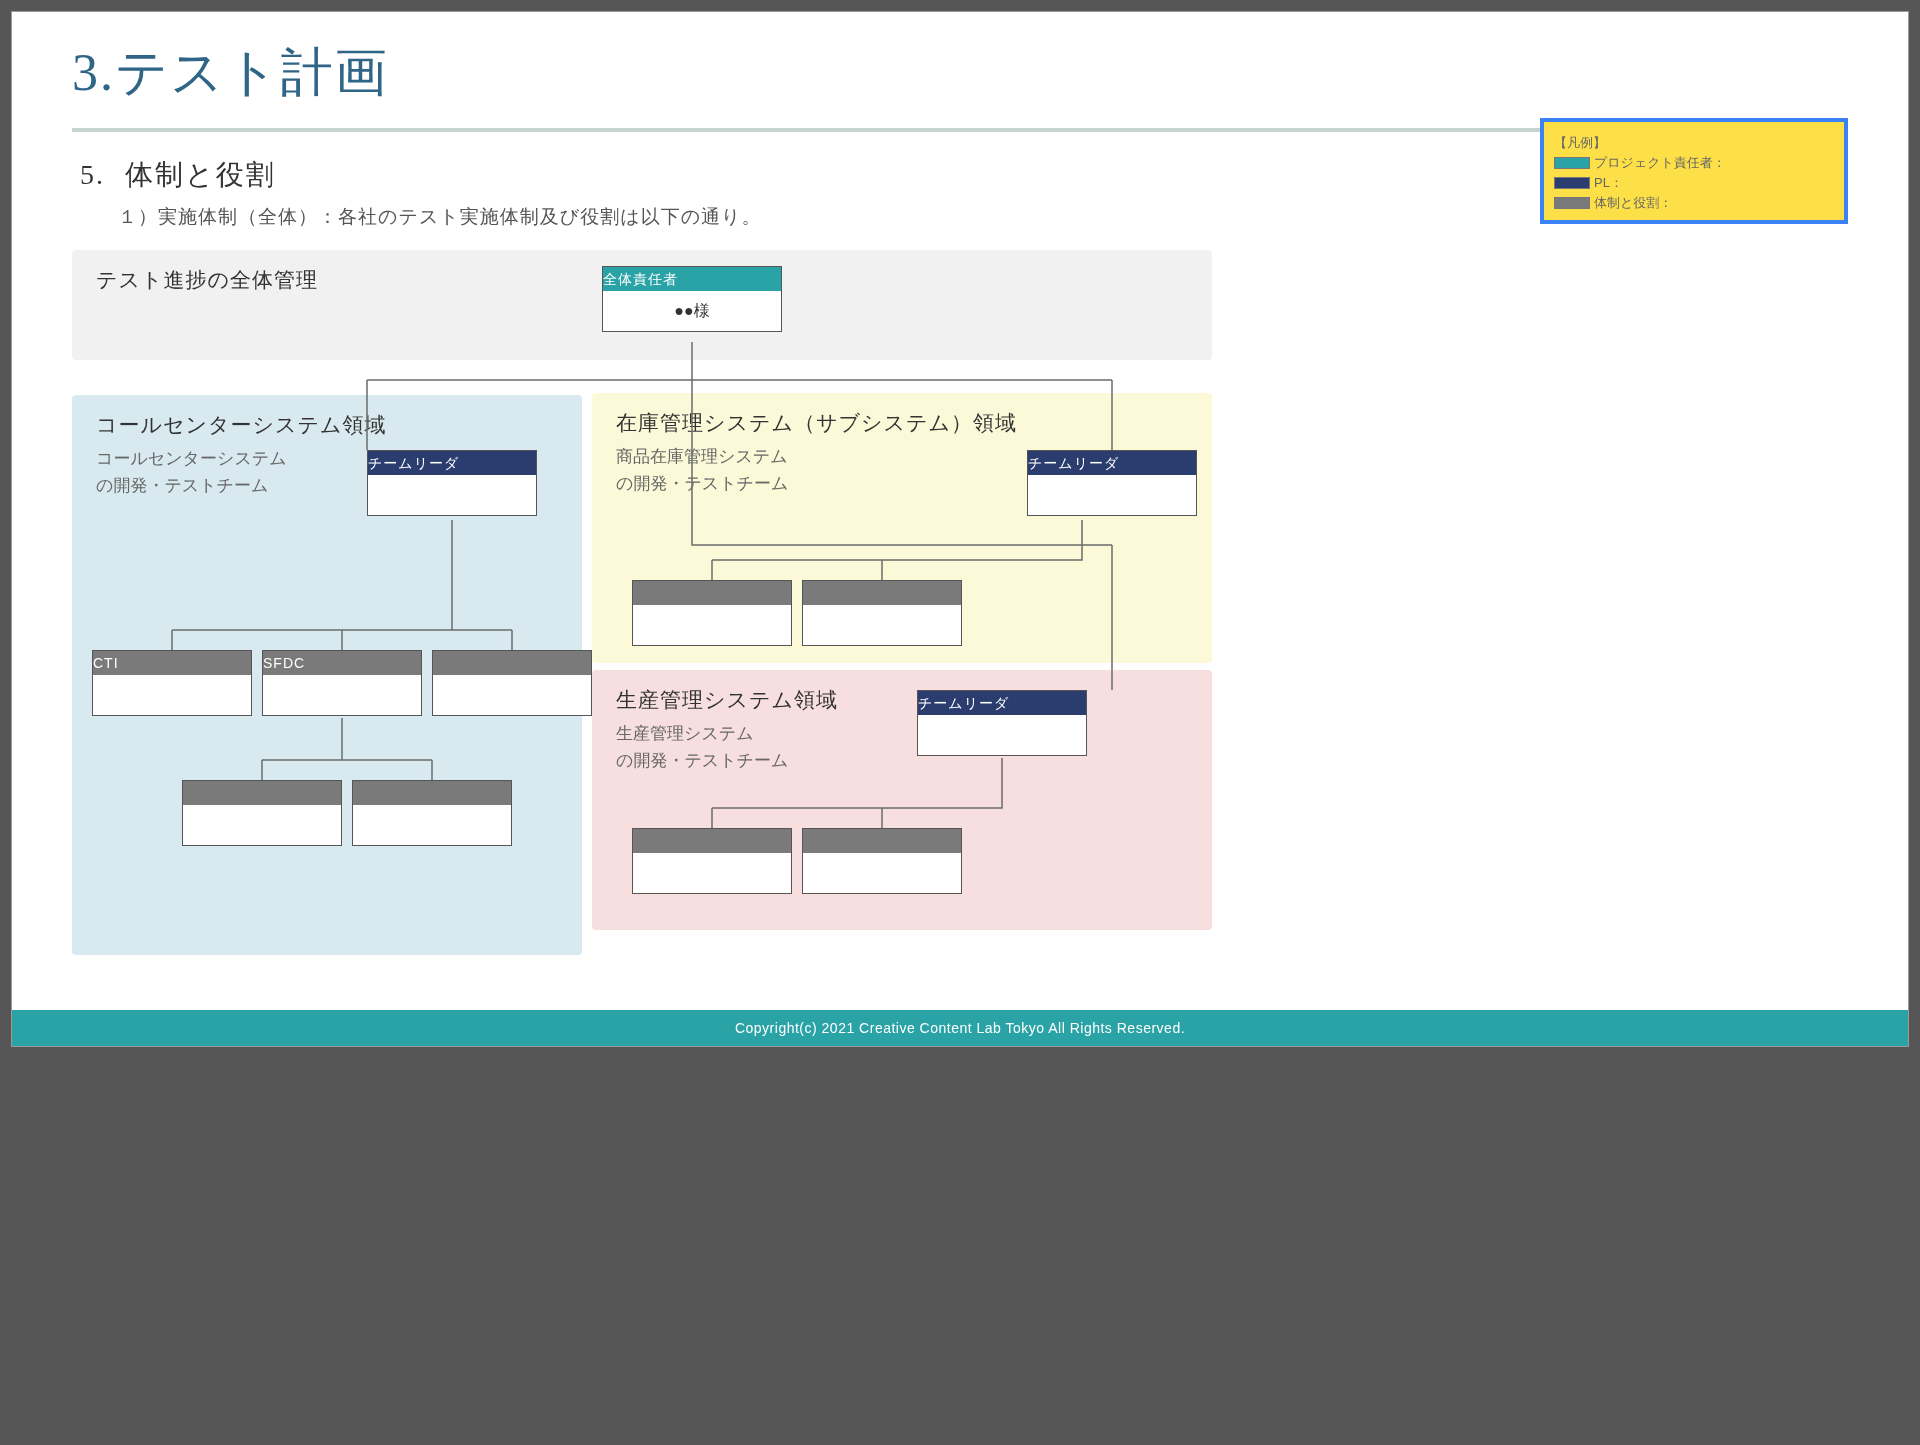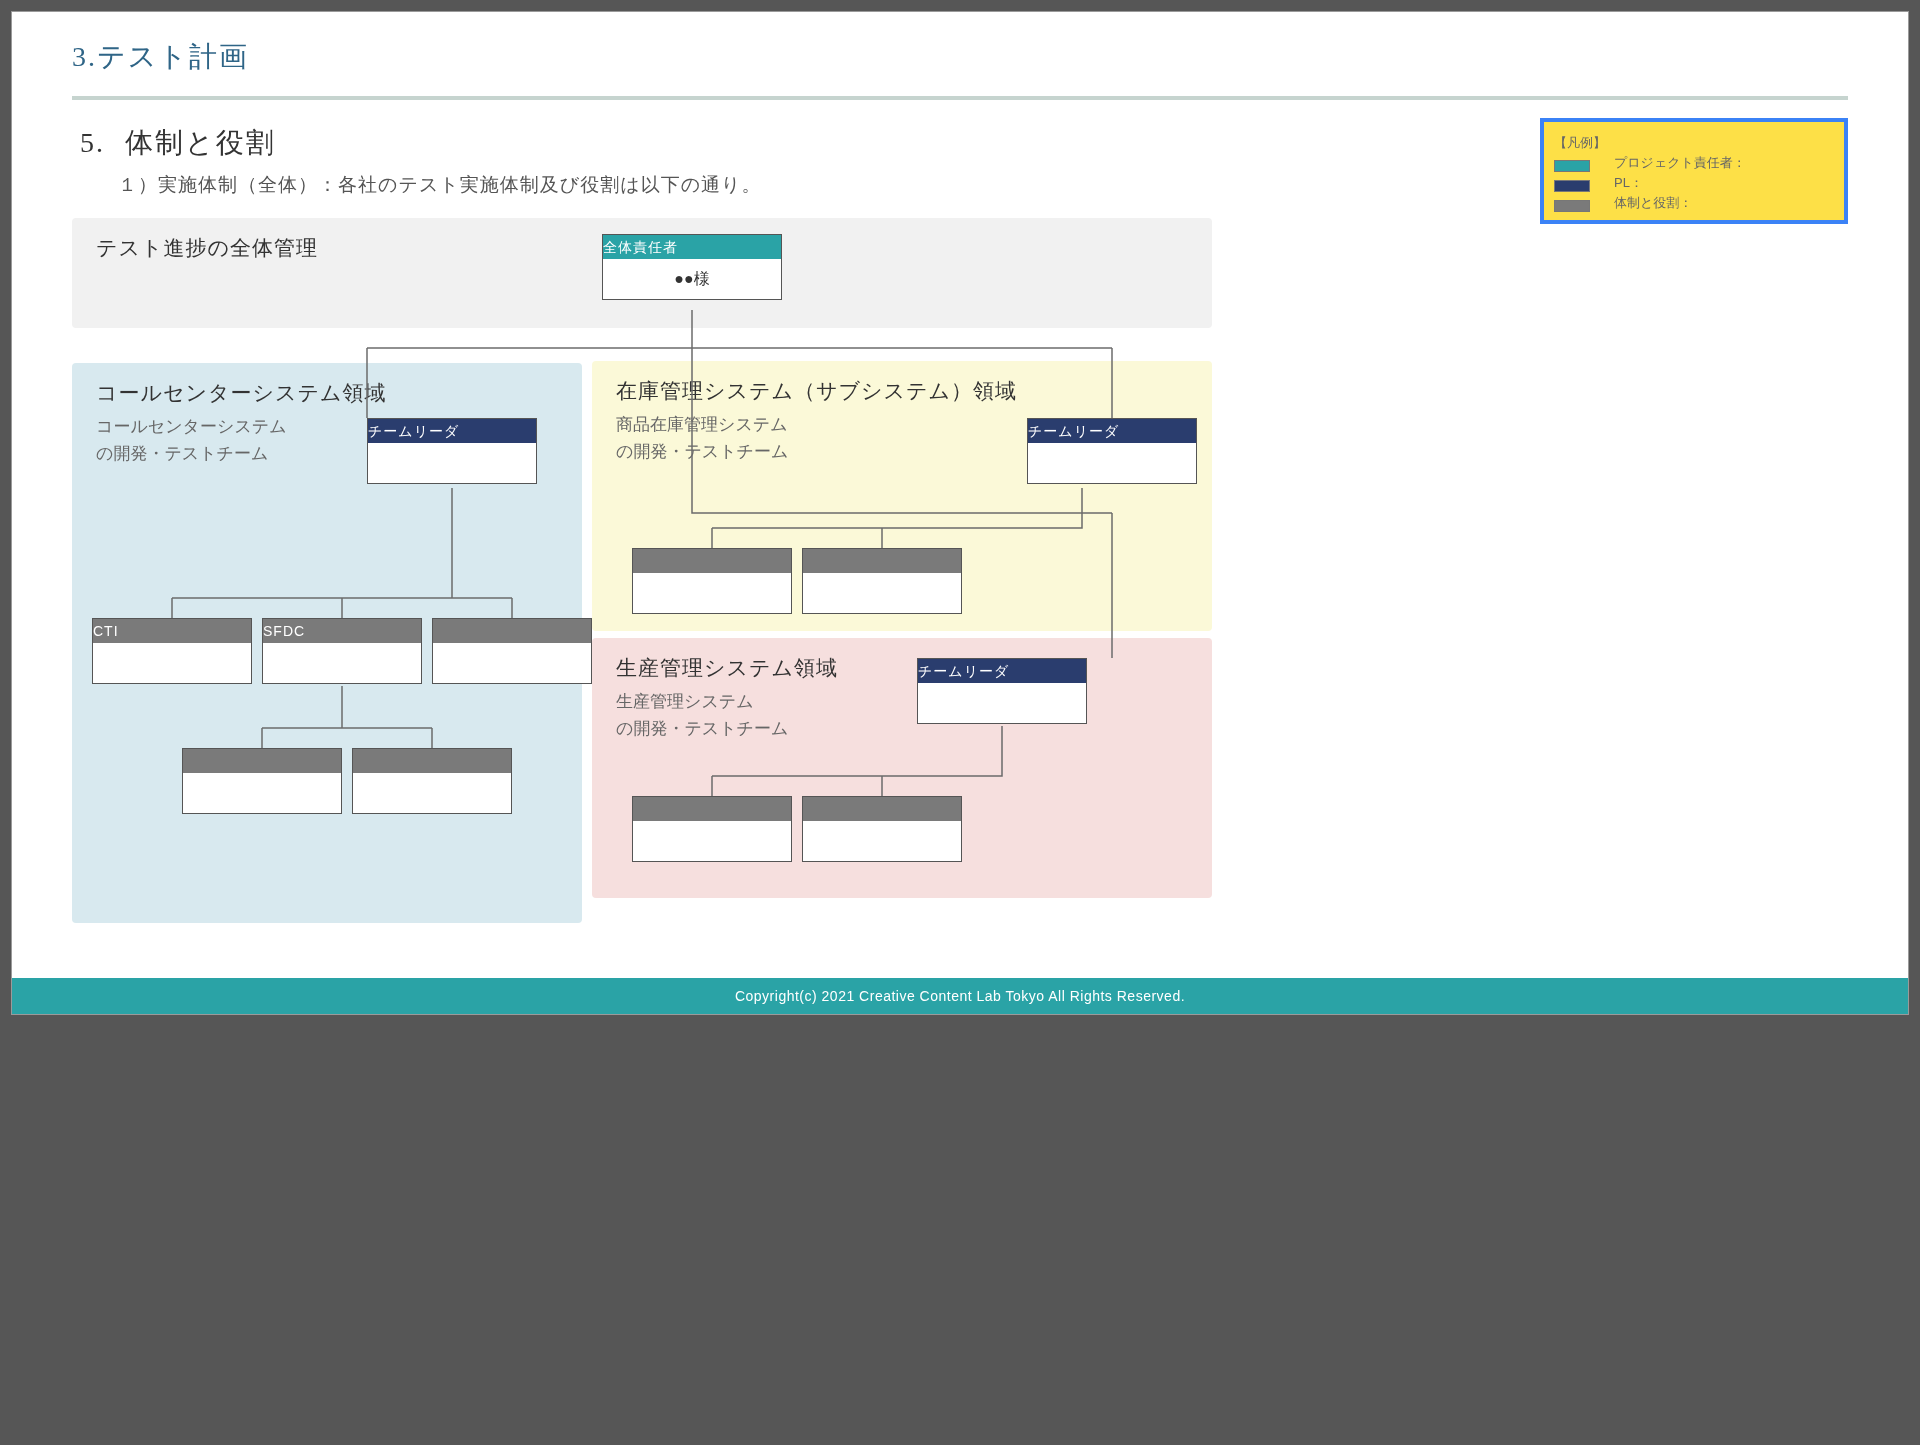--- a/index.html
+++ b/index.html
@@ -8,29 +8,29 @@
     --grey:#7a7a7a;
     --line:#6b6b6b;
     --bg-blue:#d8e9ef;
     --bg-yellow:#fbf9d8;
     --bg-pink:#f6dfde;
     --bg-grey:#f1f1f1;
   }
   html,body{margin:0;padding:0;background:#565656;font-family:"Yu Mincho","Hiragino Mincho ProN",serif;color:#333}
   .frame{background:#fff;margin:12px;min-height:120px;position:relative;box-shadow:0 0 0 1px #9a9a9a}
   .inner{padding:26px 60px 40px 60px}
-  .title{font-size:28px;color:#2f6587;letter-spacing:2px;margin-bottom:20px}
+  .title{font-size:52px;color:#2f6587;letter-spacing:2px;margin-bottom:20px}
   .rule{height:4px;background:#c6d4cf;margin:6px 0 24px 0}
   .sub{font-size:28px;letter-spacing:2px;margin-left:8px}
   .subnum{display:inline-block;width:36px}
   .desc{font-size:19px;letter-spacing:1px;color:#555;margin:10px 0 20px 46px}
 
   
   .legend{position:absolute;right:60px;top:106px;border:4px solid #3b82f6;background:#fde047;font-family:"Yu Gothic","Hiragino Sans",sans-serif;font-size:13px;color:#666;width:280px;padding:12px 10px 6px 10px}
-  .legend .row{display:flex;align-items:flex-end;gap:24px;margin:2px 0}
+  .legend .row{display:flex;align-items:center;gap:4px;margin:2px 0}
   .legend .sw{width:34px;height:10px;border:1px solid #777}
   .sw-teal{background:var(--teal)}
   .sw-navy{background:var(--navy)}
   .sw-grey{background:var(--grey)}
 
   .stage{position:relative;}
 
   
   .panel{position:absolute;border-radius:4px;padding:16px 20px 33px 24px;box-sizing:border-box}
   .panel .pt{font-size:21px;letter-spacing:1px;margin-bottom:6px}

